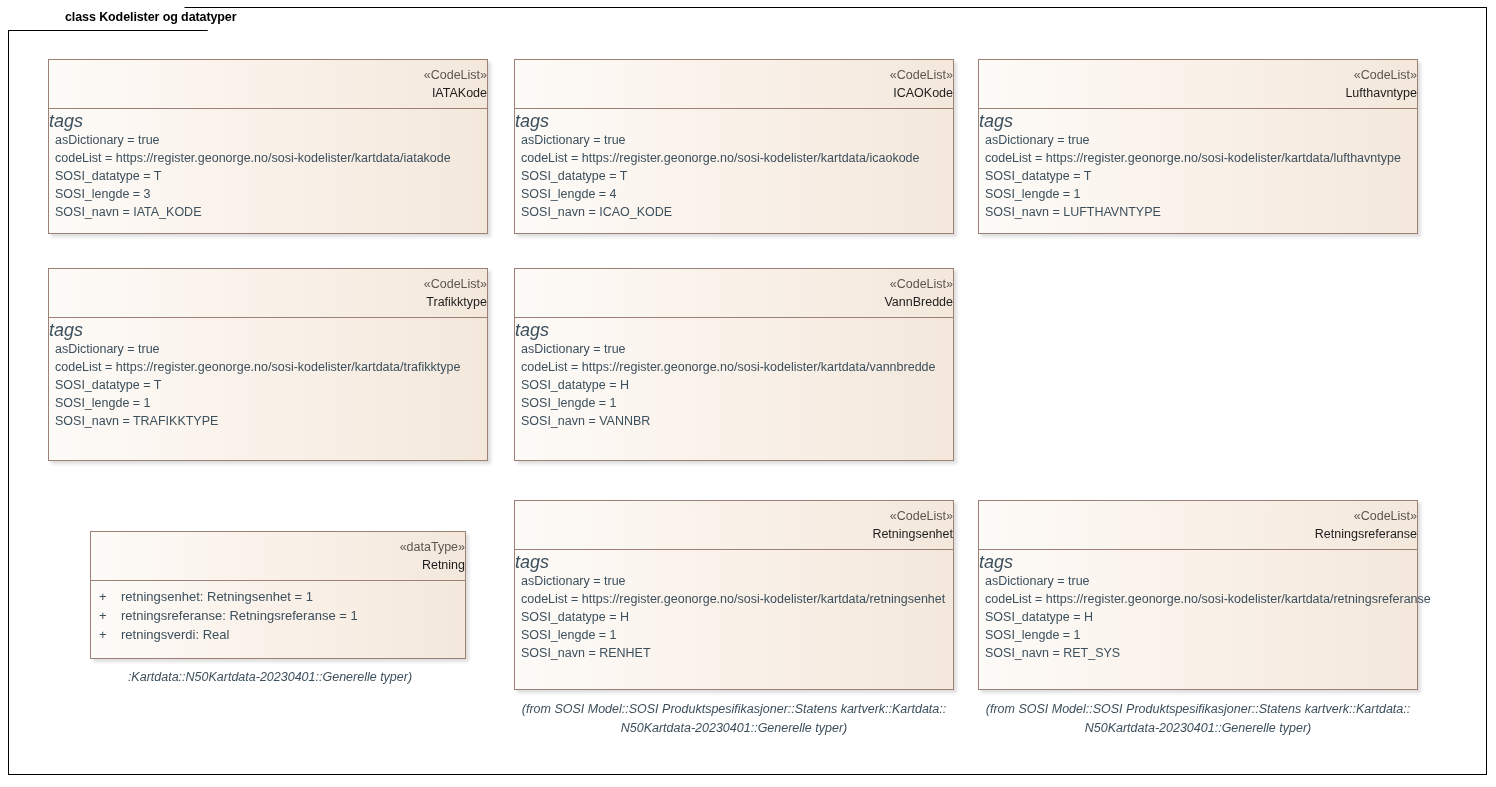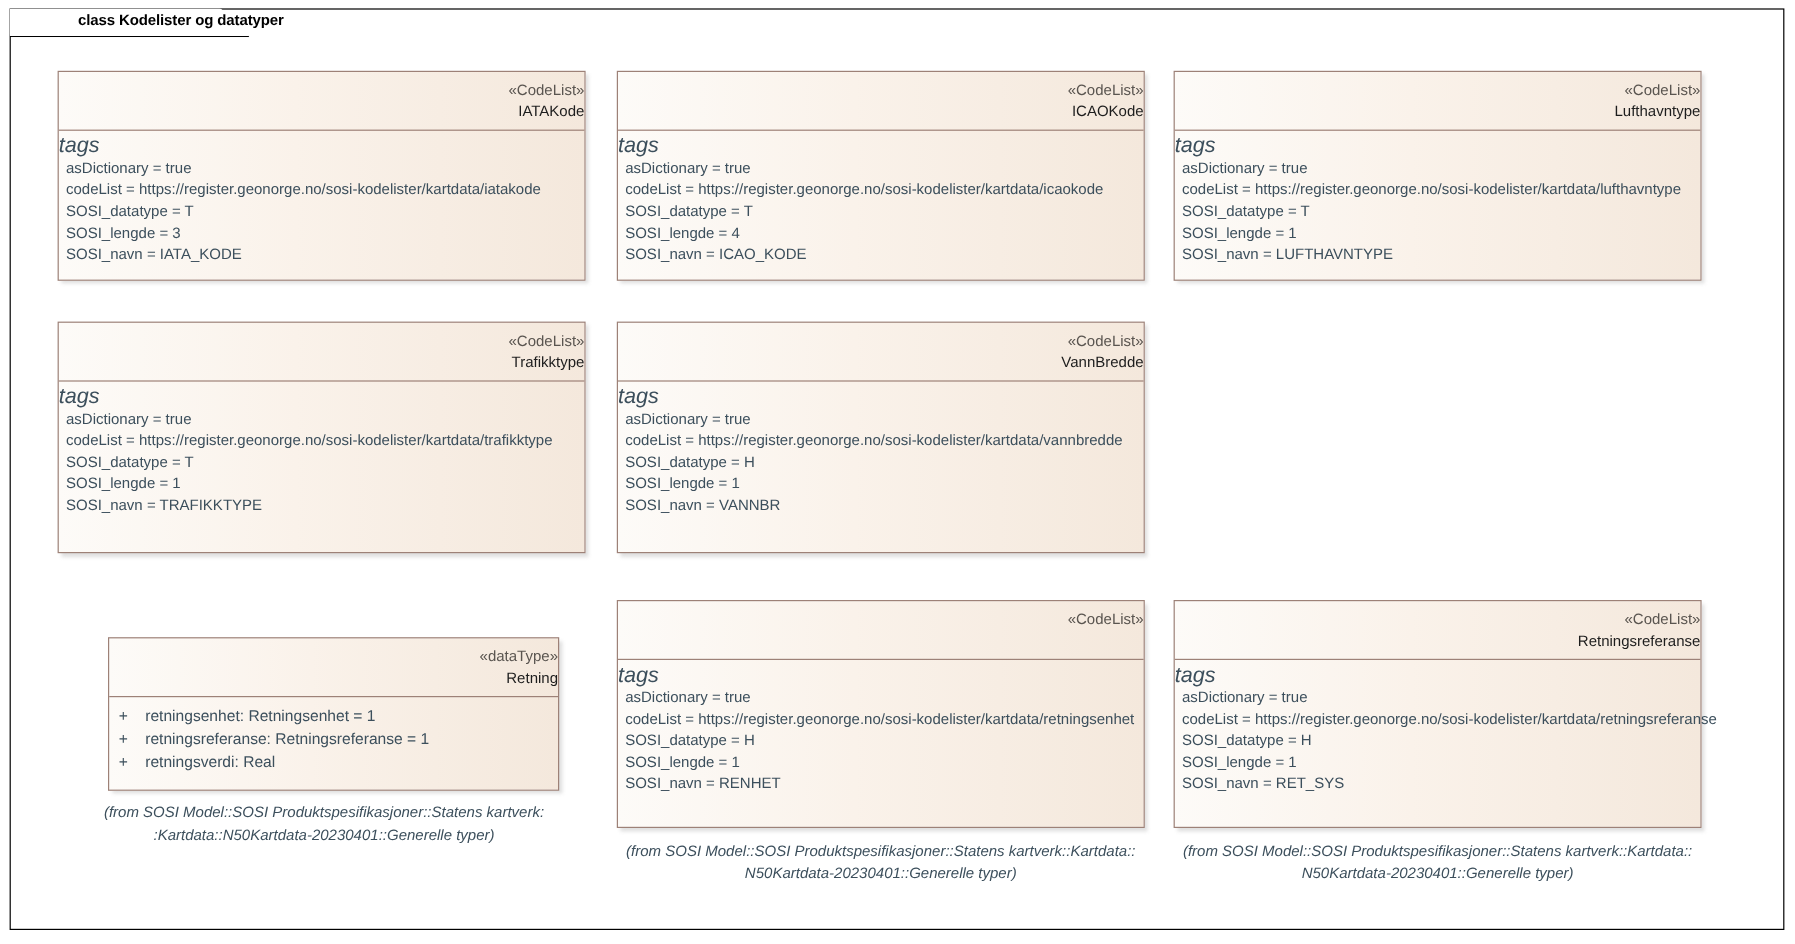--- a/index.html
+++ b/index.html
@@ -233,27 +233,27 @@
     </div>
     <div class="attr-line">
       <span class="attr-vis">+</span><span>retningsreferanse: Retningsreferanse = 1</span>
     </div>
     <div class="attr-line">
       <span class="attr-vis">+</span><span>retningsverdi: Real</span>
     </div>
   </div>
 </div>
 <div class="from-note" style="left:60px; top:668px; width:420px;">
-  <div>(from SOSI Model::SOSI Produktspesifikasjoner::Statens kartverk:</div>
   <div>:Kartdata::N50Kartdata-20230401::Generelle typer)</div>
 </div>
 
 <div class="uml-box" style="left:514px; top:500px; width:440px; height:190px;">
   <div class="uml-head" style="height:49px;">
     <div class="stereotype">«CodeList»</div>
+    <div class="classname">Retningsenhet</div>
   </div>
   <div class="uml-body" style="height:139px;">
     <div class="compartment-label">tags</div>
     <div class="tag-line">asDictionary = true</div>
     <div class="tag-line">codeList = https://register.geonorge.no/sosi-kodelister/kartdata/retningsenhet</div>
     <div class="tag-line">SOSI_datatype = H</div>
     <div class="tag-line">SOSI_lengde = 1</div>
     <div class="tag-line">SOSI_navn = RENHET</div>
   </div>
 </div>

